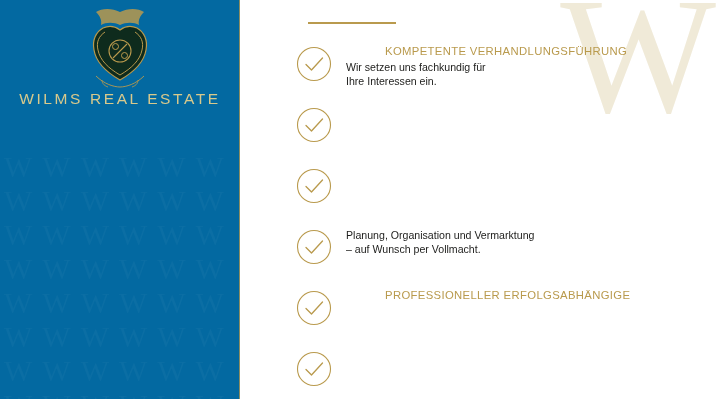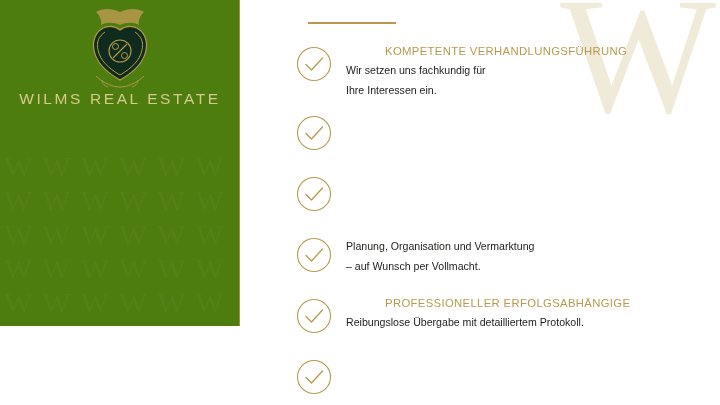--- a/index.html
+++ b/index.html
@@ -16,22 +16,22 @@
     height: 405px;
     display: flex;
     background: #ffffff;
     overflow: hidden;
   }
 
   
   .left-panel {
     position: relative;
     width: 240px;
-    height: 326px;
-    background: #4d7c0f;
+    height: 399px;
+    background: #0369a1;
     overflow: hidden;
     flex: 0 0 240px;
   }
   .left-panel .watermark-grid {
     position: absolute;
     left: 0; top: 150px;
     width: 240px;
     height: 260px;
     color: rgba(255,255,255,0.035);
     font-family: "Liberation Serif", serif;
@@ -128,21 +128,21 @@
     letter-spacing: 0.35px;
     margin-bottom: 3px;
     font-weight: 400;
     text-transform: none;
     white-space: nowrap;
     margin-left: 39px;
   }
   .item-desc {
     color: #1d1d1b;
     font-size: 10.6px;
-    line-height: 20px;
+    line-height: 14px;
     white-space: pre-line;
   }
 </style>
 </head>
 <body>
 
 <div id="page">
 
   <div class="left-panel">
     <div class="watermark-grid">WWWWWWWWWWWWWWWWWWWWWWWWWWWWWWWWWWWWWWWWWWWWWWWWWWWWWWWWWWWWWWWWWWWWWWWW</div>
@@ -221,21 +221,20 @@
 
       <div class="item">
         <div class="check">
           <svg viewBox="0 0 36 36" width="36" height="36">
               <circle cx="18" cy="18" r="16.5" fill="none" stroke="#b99a4d" stroke-width="1.1"></circle>
               <path d="M10 18.5 L15.5 24 L26.5 12" fill="none" stroke="#b99a4d" stroke-width="1.3" stroke-linecap="round" stroke-linejoin="round"></path>
             </svg>
         </div>
         <div class="txt">
           <div class="item-title">PROFESSIONELLER ERFOLGSABHÄNGIGE</div>
-          <div class="item-desc">Reibungslose Übergabe mit detailliertem Protokoll.</div>
         </div>
       </div>
 
       <div class="item">
         <div class="check">
           <svg viewBox="0 0 36 36" width="36" height="36">
               <circle cx="18" cy="18" r="16.5" fill="none" stroke="#b99a4d" stroke-width="1.1"></circle>
               <path d="M10 18.5 L15.5 24 L26.5 12" fill="none" stroke="#b99a4d" stroke-width="1.3" stroke-linecap="round" stroke-linejoin="round"></path>
             </svg>
         </div>

